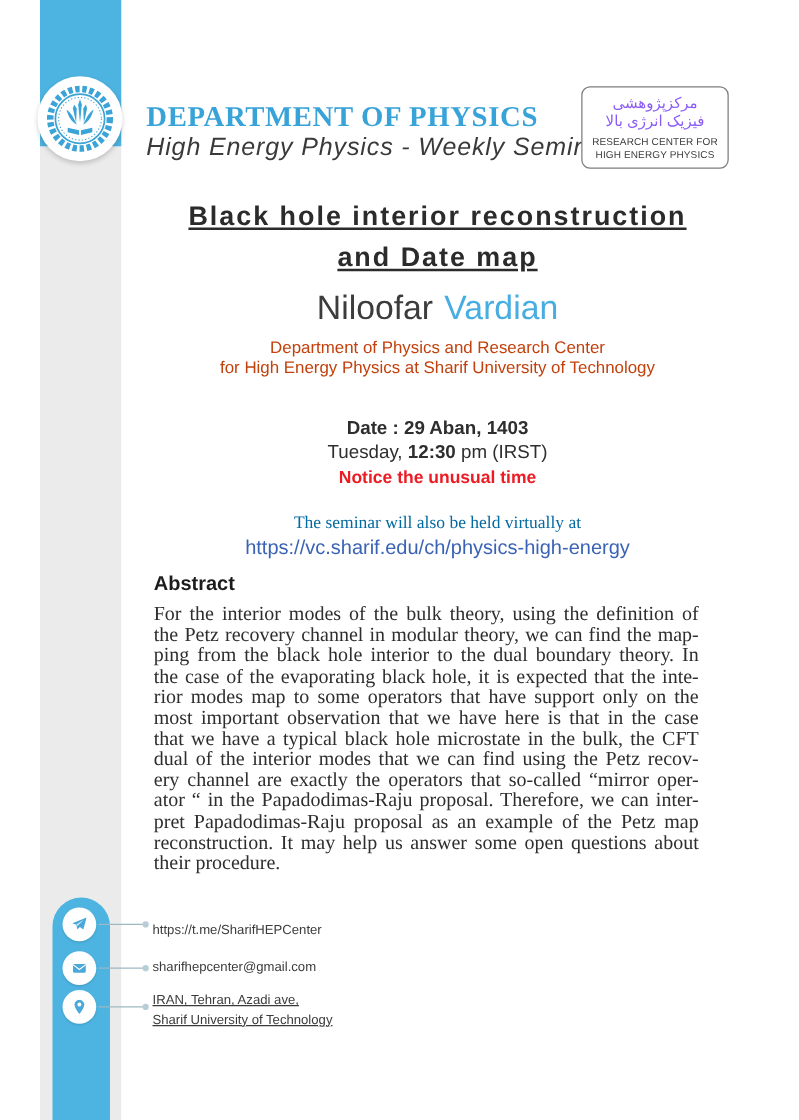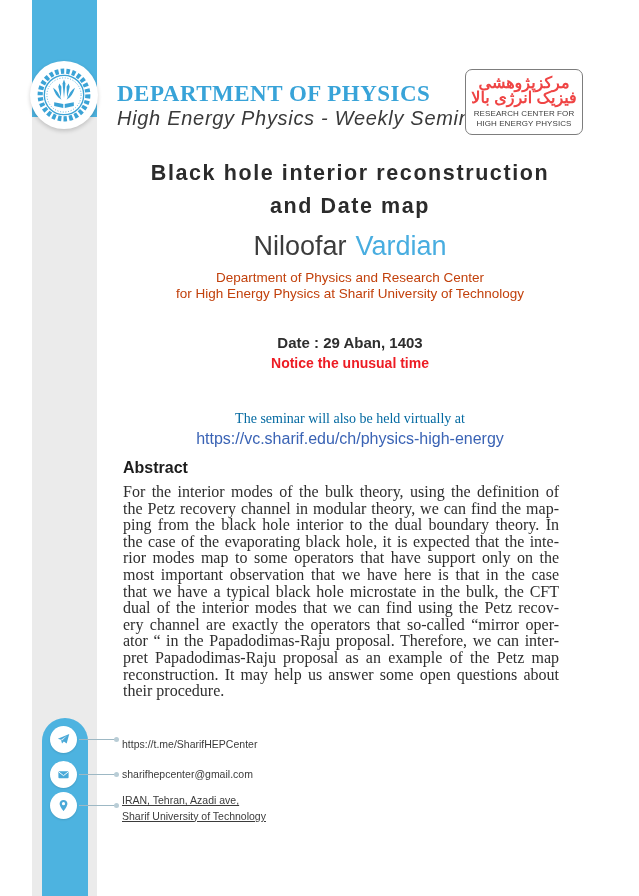--- a/index.html
+++ b/index.html
@@ -11,27 +11,27 @@
   .side-gray{position:absolute;left:32px;top:0;width:65px;height:896px;background:#ebebeb;}
   .side-blue{position:absolute;left:32px;top:0;width:65px;height:117px;background:#4db3e0;}
   .logo-circle{position:absolute;left:30px;top:61px;width:68px;height:68px;border-radius:50%;
     background:#fff;box-shadow:0 2px 4px rgba(0,0,0,.18);display:flex;align-items:center;justify-content:center;}
   
   .header-dept{position:absolute;left:117px;top:81px;font-family:"Liberation Serif",serif;
     font-weight:bold;font-size:23px;color:#38a3d8;letter-spacing:.5px;white-space:nowrap;}
   .header-sub{position:absolute;left:117px;top:107px;font-size:20px;color:#3a3a3a;letter-spacing:.7px;white-space:nowrap;font-style:italic;}
   .info-box{position:absolute;left:465px;top:69px;width:118px;height:66px;border:1.5px solid #7d7d7d;
     border-radius:7px;text-align:center;box-sizing:border-box;background:#fff;}
-  .info-box .fa{font-size:16px;font-weight:bold;color:#ef4444;line-height:15px;direction:rtl;}
+  .info-box .fa{font-size:12px;font-weight:normal;color:#8b5cf6;line-height:15px;direction:rtl;}
   .info-box .fa.first{margin-top:5px;}
   .info-box .en{font-size:8px;color:#3d3d3d;line-height:9.5px;letter-spacing:.1px;}
   .info-box .en.first{margin-top:4px;}
   
   .cblock{position:absolute;left:60px;width:580px;text-align:center;}
-  .title-block{top:157px;font-weight:bold;font-size:21.5px;letter-spacing:1.6px;color:#2b2b2b;line-height:33px;}
+  .title-block{top:157px;font-weight:bold;font-size:21.5px;letter-spacing:1.6px;color:#2b2b2b;line-height:33px;text-decoration:underline;}
   .speaker{top:231px;font-size:27px;color:#3c3c3c;}
   .speaker .last-name{color:#48ade0;margin-left:9px;}
   .affil{top:270px;font-size:13.5px;line-height:15.5px;color:#c2410c;}
   .date-block{top:334px;font-size:15px;line-height:18.5px;color:#2e2e2e;}
   .date-line1{font-weight:bold;}
   .date-line2 .bold{font-weight:bold;}
   .notice{font-size:14px;font-weight:bold;color:#ed1c24;margin-top:1px;}
   .virtual{top:411px;}
   .virtual-text{font-family:"Liberation Serif",serif;font-weight:normal;font-size:14px;color:#0369a1;}
   .virtual-link{display:block;font-size:16px;color:#3a63b5;margin-top:3px;text-decoration:none;}
@@ -92,20 +92,21 @@
 <div class="cblock speaker">
   <span>Niloofar</span><span class="last-name">Vardian</span>
 </div>
 <div class="cblock affil">
   <div>Department of Physics and Research Center</div>
   <div>for High Energy Physics at Sharif University of Technology</div>
 </div>
 
 <div class="cblock date-block">
   <div class="date-line1">Date : 29 Aban, 1403</div>
+  <div class="date-line2"><span>Tuesday, </span><span class="bold">12:30</span><span> pm (IRST)</span></div>
   <div class="notice">Notice the unusual time</div>
 </div>
 
 <div class="cblock virtual">
   <div class="virtual-text">The seminar will also be held virtually at</div>
   <a class="virtual-link">https://vc.sharif.edu/ch/physics-high-energy</a>
 </div>
 
 <div class="abstract-head">Abstract</div>
 <div class="abstract-body">

